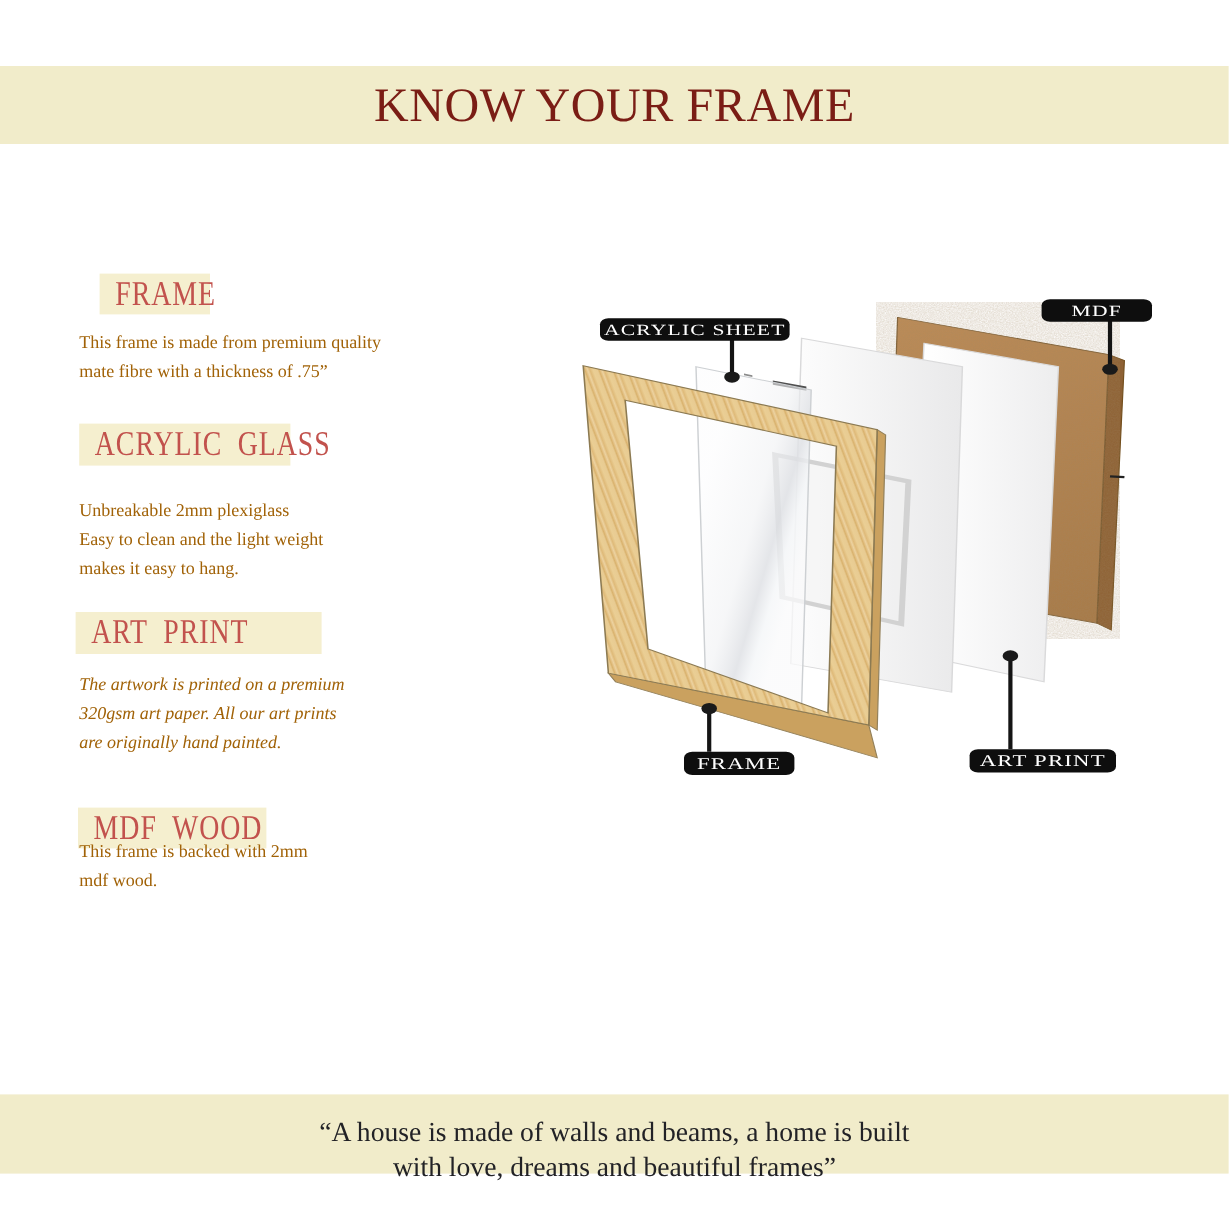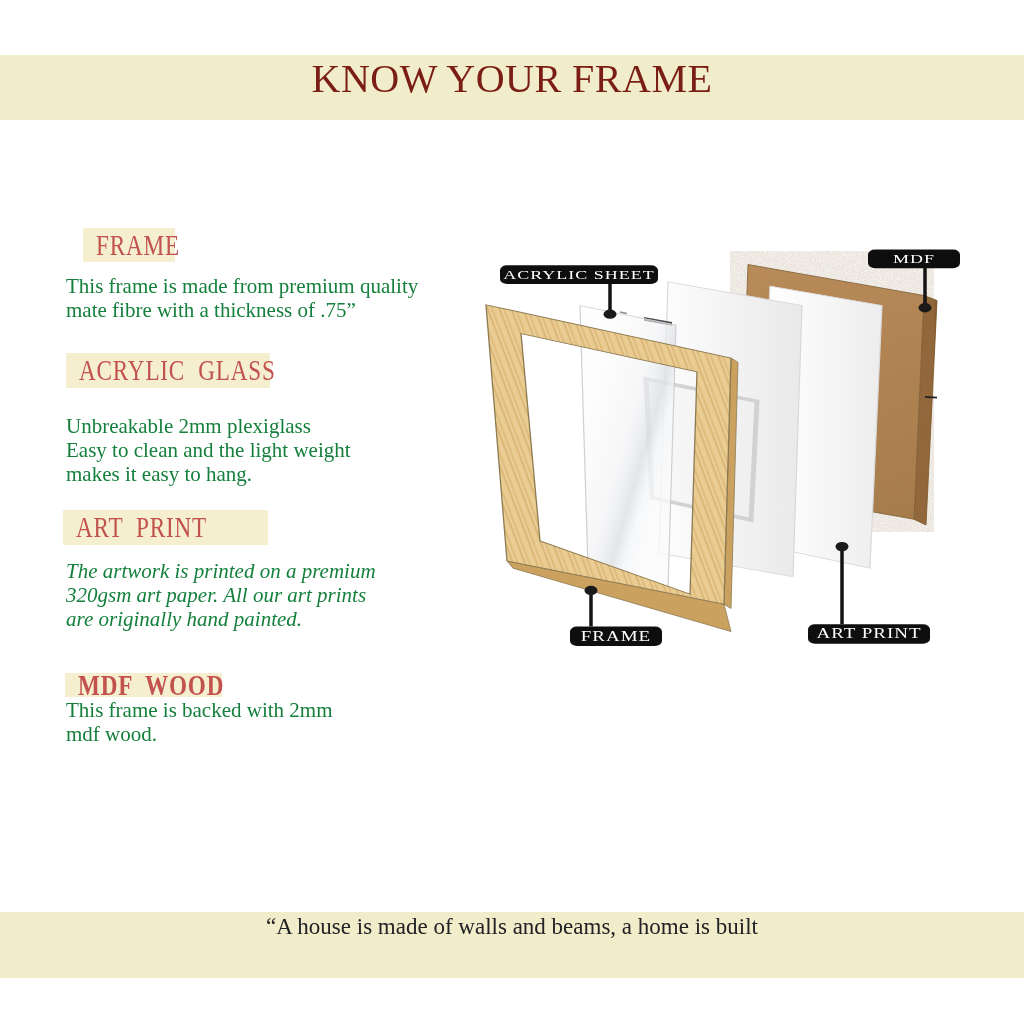--- a/index.html
+++ b/index.html
@@ -1,35 +1,35 @@
 <!DOCTYPE html>
 <html><head>
 <meta charset="utf-8">
 <style>
   html,body{margin:0;padding:0;}
   body{
     width:1024px;height:1024px;position:relative;background:#ffffff;
     font-family:"Liberation Serif","DejaVu Serif",serif;overflow:hidden;
   }
   .banner{position:absolute;left:0;width:1024px;background:#f1ecca;}
-  #top-banner{top:55px;height:65px;display:flex;justify-content:center;}
+  #top-banner{top:55px;height:65px;display:flex;align-items:center;justify-content:center;}
   #top-banner .title{font-size:40px;letter-spacing:.5px;color:#7a1d15;white-space:nowrap;}
   #footer-banner{top:912px;height:66px;text-align:center;color:#222226;
-    font-size:23px;line-height:29px;padding-top:0;box-sizing:border-box;}
+    font-size:23px;line-height:29px;padding-top:17px;box-sizing:border-box;}
   .head-box{position:absolute;background:#f5efcf;display:flex;align-items:center;
     padding-left:13px;box-sizing:border-box;}
   .head-box .head-text{display:inline-block;font-size:29px;color:#c2524d;
     letter-spacing:1px;word-spacing:8px;white-space:nowrap;
     transform:scaleX(.8);transform-origin:0 50%;}
   #hb1{left:83px;top:228px;width:92px;height:34px;}
-  #hb2{left:66px;top:353px;width:204px;height:35px;}
+  #hb2{left:66px;top:353px;width:176px;height:35px;}
   #hb3{left:63px;top:510px;width:205px;height:35px;}
-  #hb4{left:65px;top:673px;width:157px;height:24px;font-weight:bold;}
-  .sec-body{position:absolute;left:66px;font-size:21px;line-height:24px;
-    color:#15803d;white-space:pre-line;}
+  #hb4{left:65px;top:673px;width:157px;height:34px;}
+  .sec-body{position:absolute;left:66px;font-size:15px;line-height:24px;
+    color:#a16207;white-space:pre-line;}
   #body1{top:274px;}
   #body2{top:414px;}
   #body3{top:559px;font-style:italic;}
   #body4{top:698px;}
   #diagram{position:absolute;left:440px;top:230px;}
   text{font-family:"Liberation Serif","DejaVu Serif",serif;}
   .badge-text{fill:#ffffff;font-size:18px;letter-spacing:1px;text-anchor:middle;}
   .badge-text-lg{fill:#ffffff;font-size:19px;letter-spacing:1px;text-anchor:middle;}
   .connector{stroke:#141414;stroke-width:3.5;}
   .dot{fill:#1a1a1a;}
@@ -145,13 +145,14 @@
 
   <rect x="570" y="781" width="92" height="27" rx="7" fill="#0e0e0e"></rect>
   <text class="badge-text-lg" x="616" y="801">FRAME</text>
 
   <rect x="808" y="778" width="122" height="27" rx="7" fill="#0e0e0e"></rect>
   <text class="badge-text-lg" x="869" y="797">ART PRINT</text>
 </svg>
 
 <div class="banner" id="footer-banner">
   <div>“A house is made of walls and beams, a home is built</div>
+  <div>with love, dreams and beautiful frames”</div>
 </div>
 
 </body></html>

